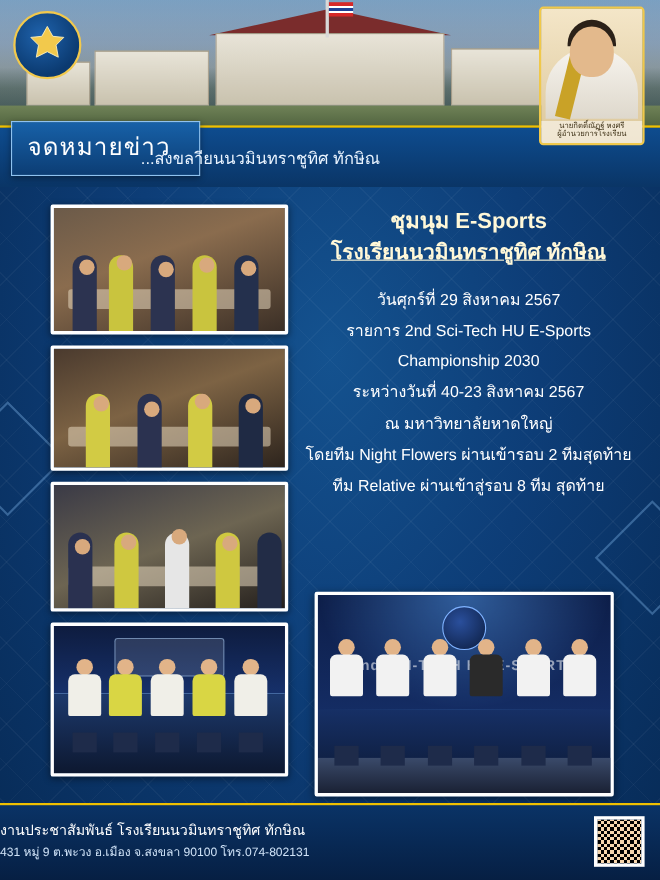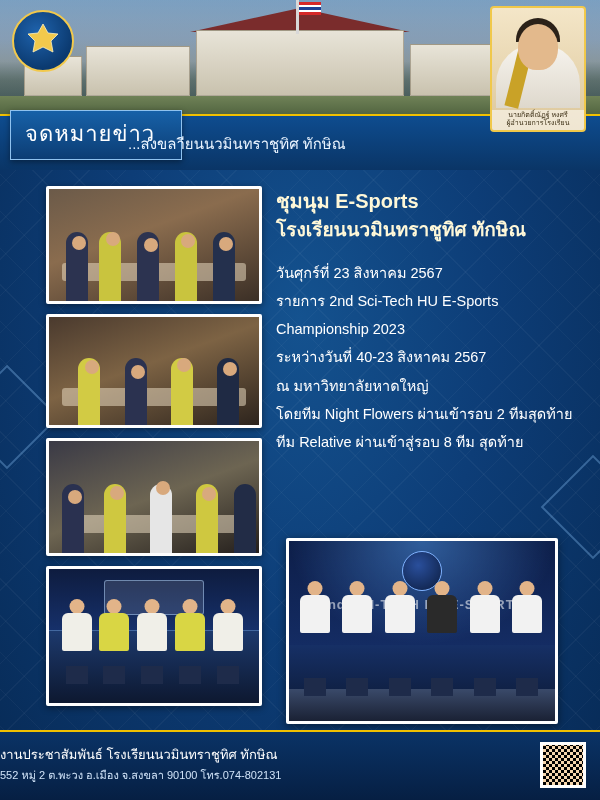--- a/index.html
+++ b/index.html
@@ -191,24 +191,24 @@
   .stu { position: absolute; bottom: 14%; width: 30px; height: 64%; }
   .stu .h { position: absolute; top: 0; left: 50%; transform: translateX(-50%);
             width: 15px; height: 15px; border-radius: 50%; background: #e2b489; }
   .stu .t { position: absolute; top: 14px; left: 0; width: 30px; height: 38px;
             border-radius: 6px 6px 2px 2px; background: #f2f2f2; }
   .stu .l { position: absolute; bottom: 0; left: 4px; width: 22px; height: 18px;
             background: #1e2b4a; }
 
   .info {
     position: absolute; left: 276px; top: 16px; width: 300px;
-    text-align: left; color: #ffffff;
+    text-align: center; color: #ffffff;
   }
   .info h1 { font-size: 20px; font-weight: bold; color: #fff8d8; line-height: 1.5; }
-  .info h2 { font-size: 19px; font-weight: bold; color: #fff8d8; line-height: 1.5; margin-bottom: 14px; }
+  .info h2 { font-size: 19px; font-weight: bold; color: #fff8d8; line-height: 1.5; margin-bottom: 14px; text-decoration: underline; }
   .info p { font-size: 14.5px; line-height: 1.95; color: #ffffff; }
 
   
   .footer {
     position: absolute; left: 0; bottom: 0; width: 600px; height: 70px;
     background: linear-gradient(180deg,#0a3366 0%, #061f43 100%);
     border-top: 2px solid #f0c000;
   }
   .footer-text {
     position: absolute; left: 0; right: 0; top: 12px;
@@ -349,23 +349,23 @@
             <div class="h"></div>
             <div class="t" style="background:#f0efe8"></div>
             <div class="l"></div>
           </div>
       </div>
     </div>
 
     <div class="info">
       <h1>ชุมนุม E-Sports</h1>
       <h2>โรงเรียนนวมินทราชูทิศ ทักษิณ</h2>
-      <p>วันศุกร์ที่ 23 สิงหาคม 2567</p>
+      <p>วันศุกร์ที่ 29 สิงหาคม 2567</p>
       <p>รายการ 2nd Sci-Tech HU E-Sports</p>
-      <p>Championship 2023</p>
+      <p>Championship 2030</p>
       <p>ระหว่างวันที่ 40-23 สิงหาคม 2567</p>
       <p>ณ  มหาวิทยาลัยหาดใหญ่</p>
       <p>โดยทีม Night Flowers ผ่านเข้ารอบ 2 ทีมสุดท้าย</p>
       <p>ทีม Relative ผ่านเข้าสู่รอบ 8 ทีม สุดท้าย</p>
     </div>
 
     <div class="big-photo">
       <div class="backdrop"></div>
       <div class="logo-circ"></div>
       <div class="bigtext">2nd SCI-TECH HU E-SPORTS</div>
@@ -399,17 +399,17 @@
           <div class="h"></div>
           <div class="t"></div>
           <div class="l"></div>
         </div>
     </div>
   </div>
 
   <div class="footer">
     <div class="footer-text">
       <div class="l1">งานประชาสัมพันธ์  โรงเรียนนวมินทราชูทิศ ทักษิณ</div>
-      <div class="l2">552 หมู่ 2 ต.พะวง อ.เมือง จ.สงขลา 90100 โทร.074-802131</div>
+      <div class="l2">431 หมู่ 9 ต.พะวง อ.เมือง จ.สงขลา 90100 โทร.074-802131</div>
     </div>
     <div class="qr"></div>
   </div>
 </div>
 
 </body></html>

